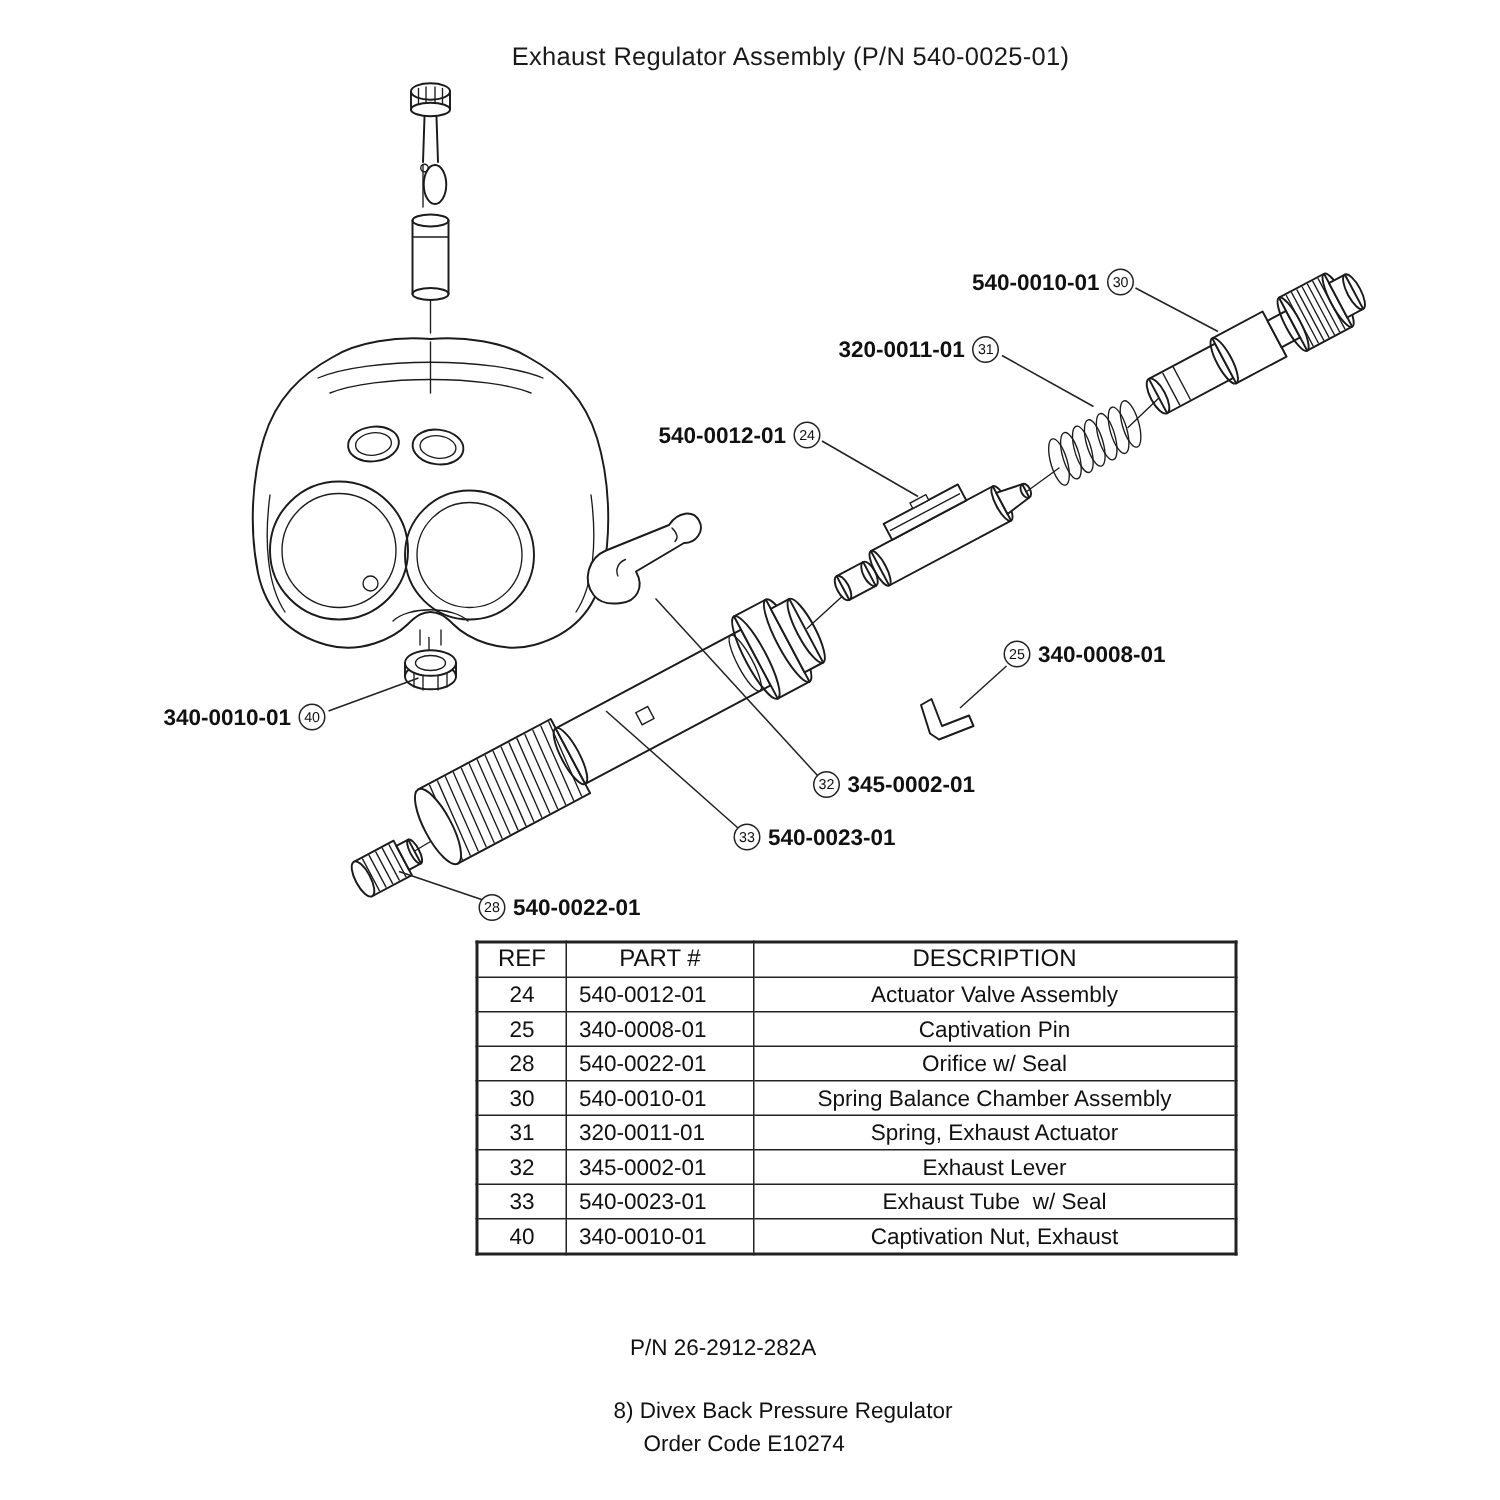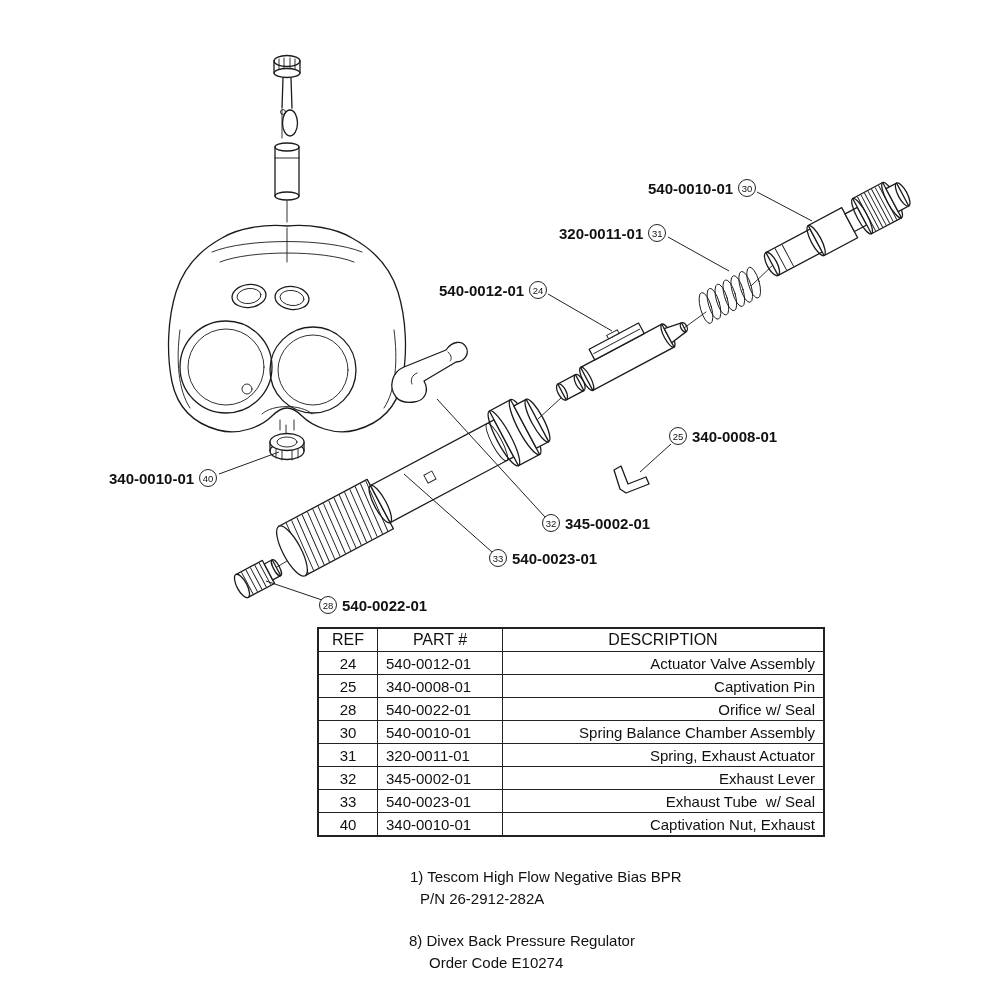--- a/index.html
+++ b/index.html
@@ -26,28 +26,29 @@
     font-size:9.5px;font-weight:normal;color:#111;background:#fff;flex:0 0 auto;
   }
   table.parts-table{
     position:absolute;left:317px;top:627px;border-collapse:collapse;
     background:#fff;border:2px solid #222;font-size:15px;color:#111;padding-left:12px;
   }
   .parts-table th,.parts-table td{border:1px solid #222;padding:1px 8px;height:20px;white-space:pre;}
   .parts-table th{font-size:16px;font-weight:normal;text-align:center;padding:1px 10px;}
   .col-ref{width:38px;text-align:center;}
   .col-part{width:104px;text-align:left;margin-top:39px;}
-  .col-desc{width:300px;text-align:right;}
+  .col-desc{width:300px;text-align:center;}
   .note{position:absolute;font-size:15px;color:#111;white-space:nowrap;}
 </style>
 </head>
 <body>
 
 <div class="page">
 
+  <div class="title">Exhaust Regulator Assembly (P/N 540-0025-01)</div>
 
   <svg width="1000" height="1000" viewBox="0 0 1000 1000">
 
     <g>
       <line class="thin" x1="272" y1="570" x2="292" y2="558"></line>
       <line class="thin" x1="538" y1="419" x2="561" y2="398"></line>
       <line class="thin" x1="684" y1="328" x2="706" y2="312"></line>
       <line class="thin" x1="752" y1="285" x2="774" y2="264"></line>
       <line class="thin" x1="287" y1="201" x2="287" y2="222"></line>
       <line class="thin" x1="286" y1="425" x2="286" y2="434"></line>
@@ -294,18 +295,17 @@
         <td class="col-desc">Exhaust Tube  w/ Seal</td>
       </tr>
       <tr>
         <td class="col-ref">40</td>
         <td class="col-part">340-0010-01</td>
         <td class="col-desc">Captivation Nut, Exhaust</td>
       </tr>
     </tbody>
   </table>
 
-  <div class="note" style="left:410px;top:868px;">1) Tescom High Flow Negative Bias BPR</div>
   <div class="note" style="left:420px;top:890px;">P/N 26-2912-282A</div>
   <div class="note" style="left:409px;top:932px;">8) Divex Back Pressure Regulator</div>
   <div class="note" style="left:429px;top:954px;">Order Code E10274</div>
 
 </div>
 
 </body></html>

